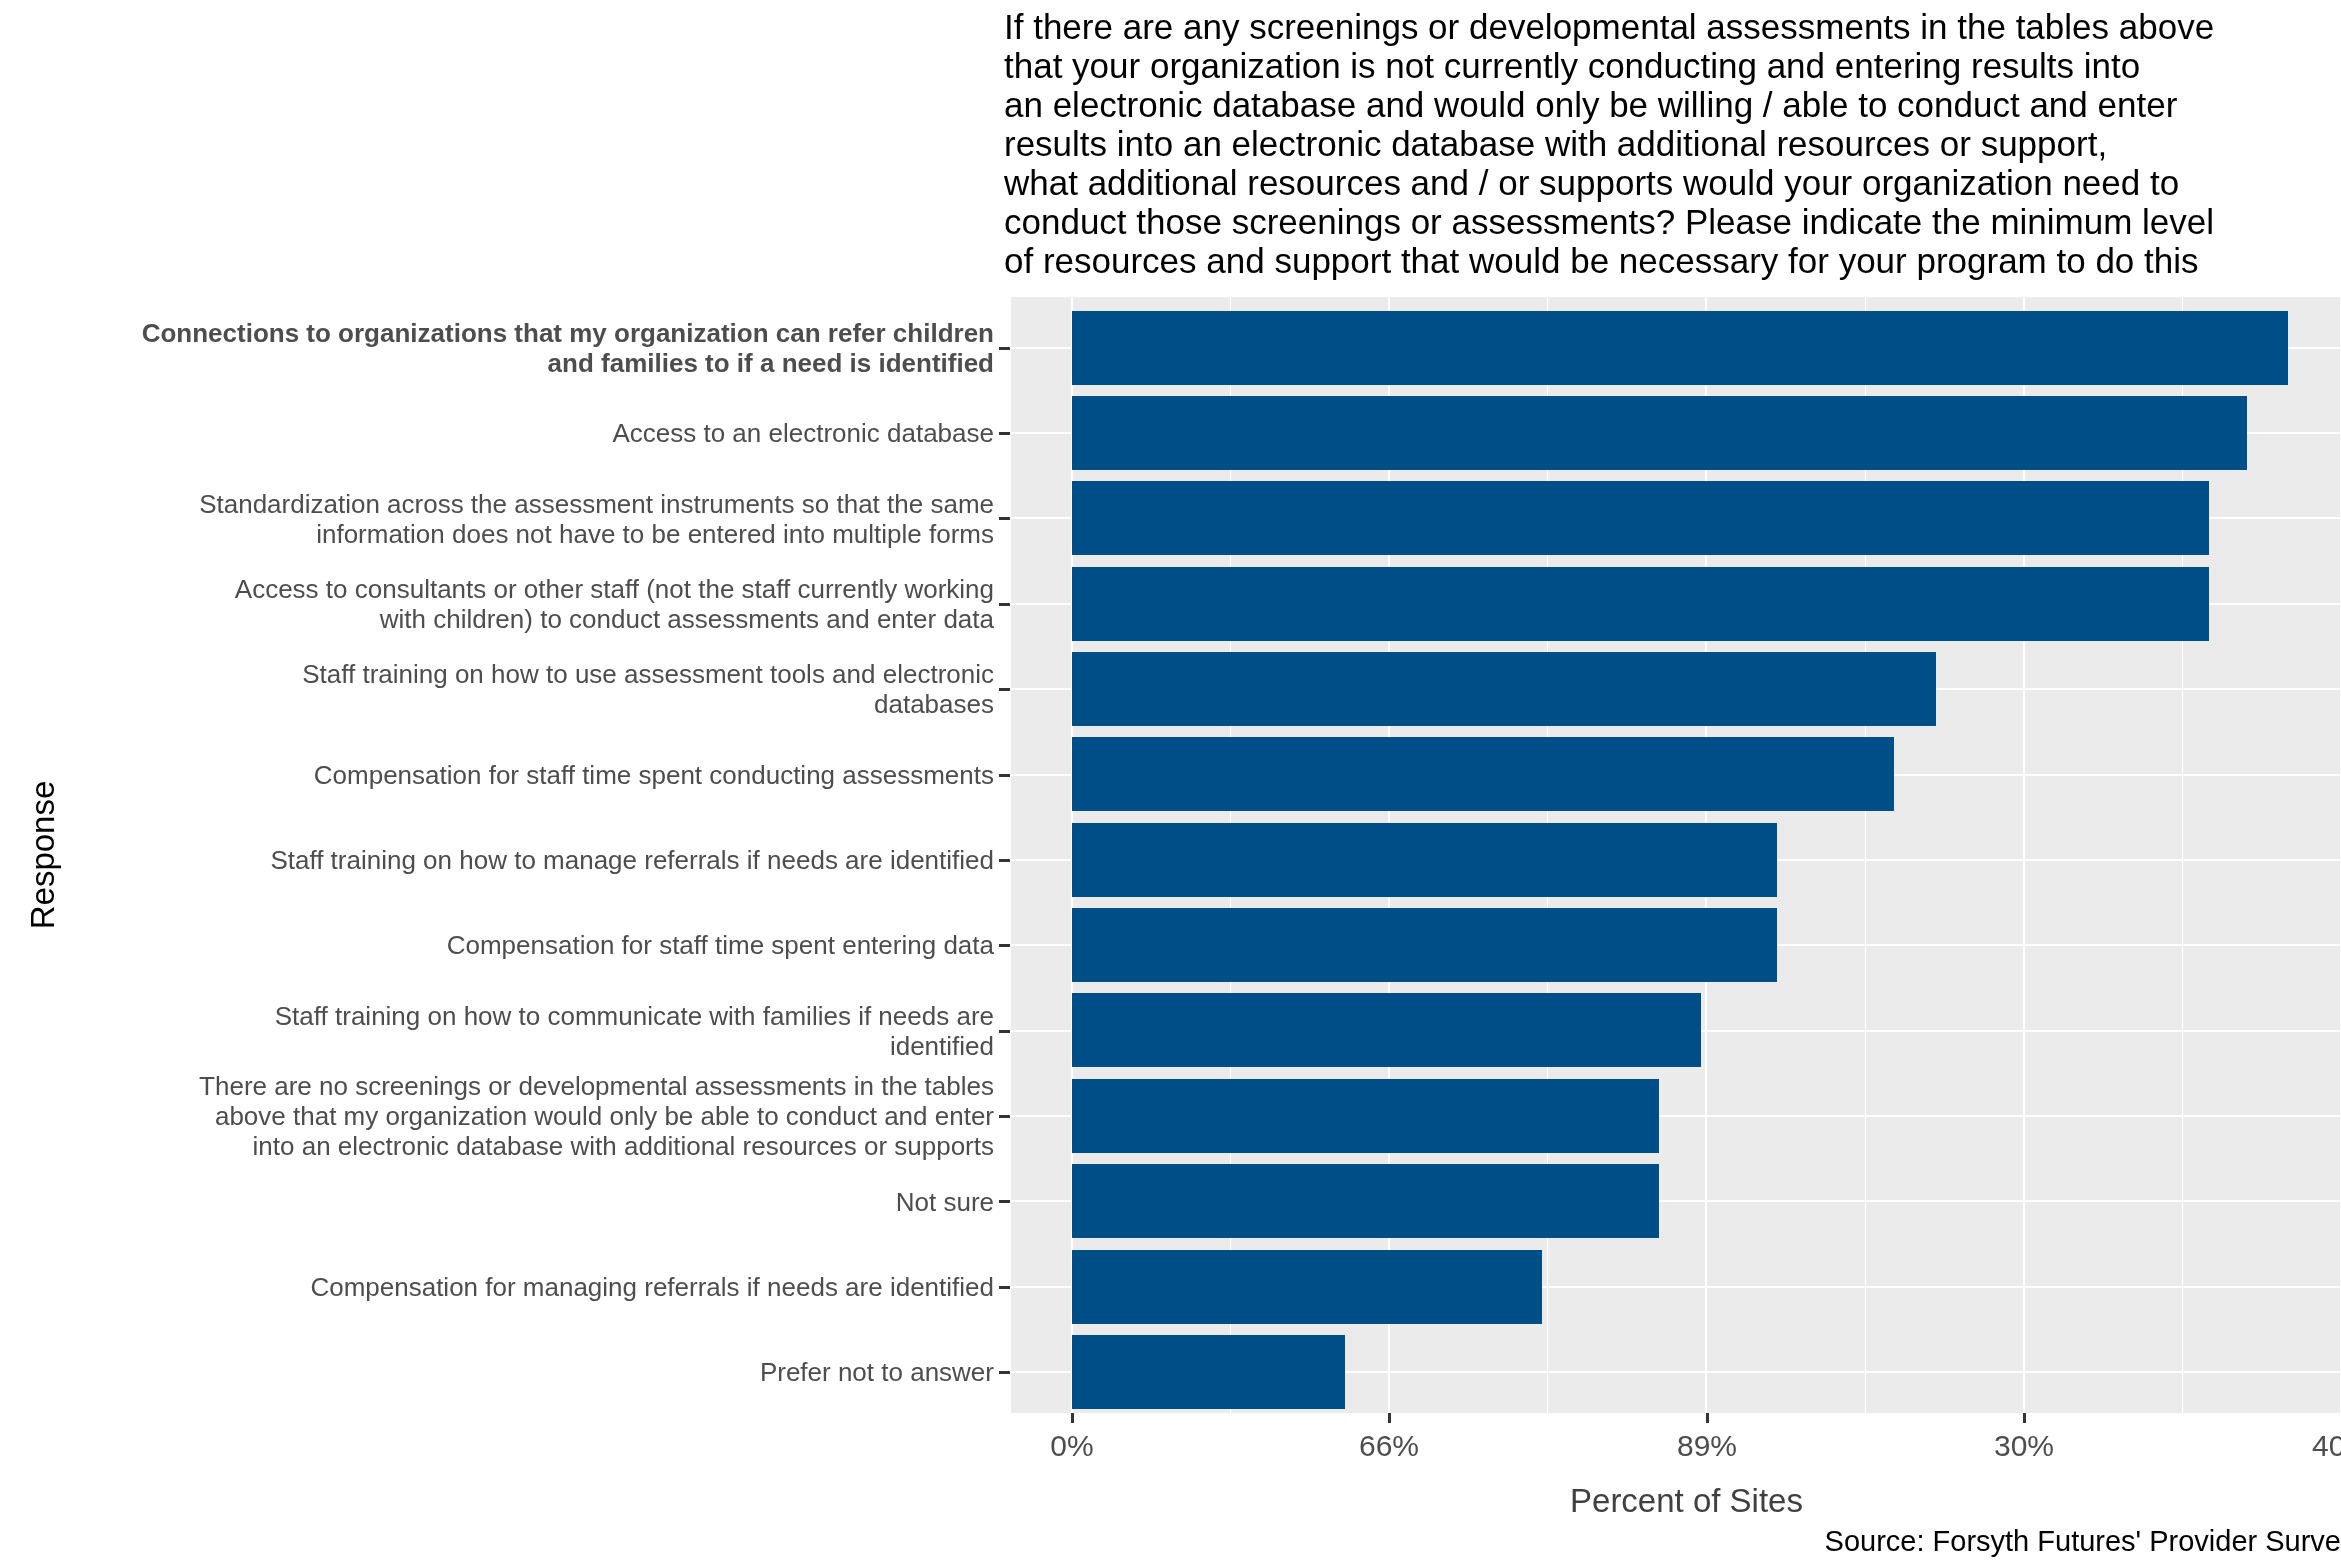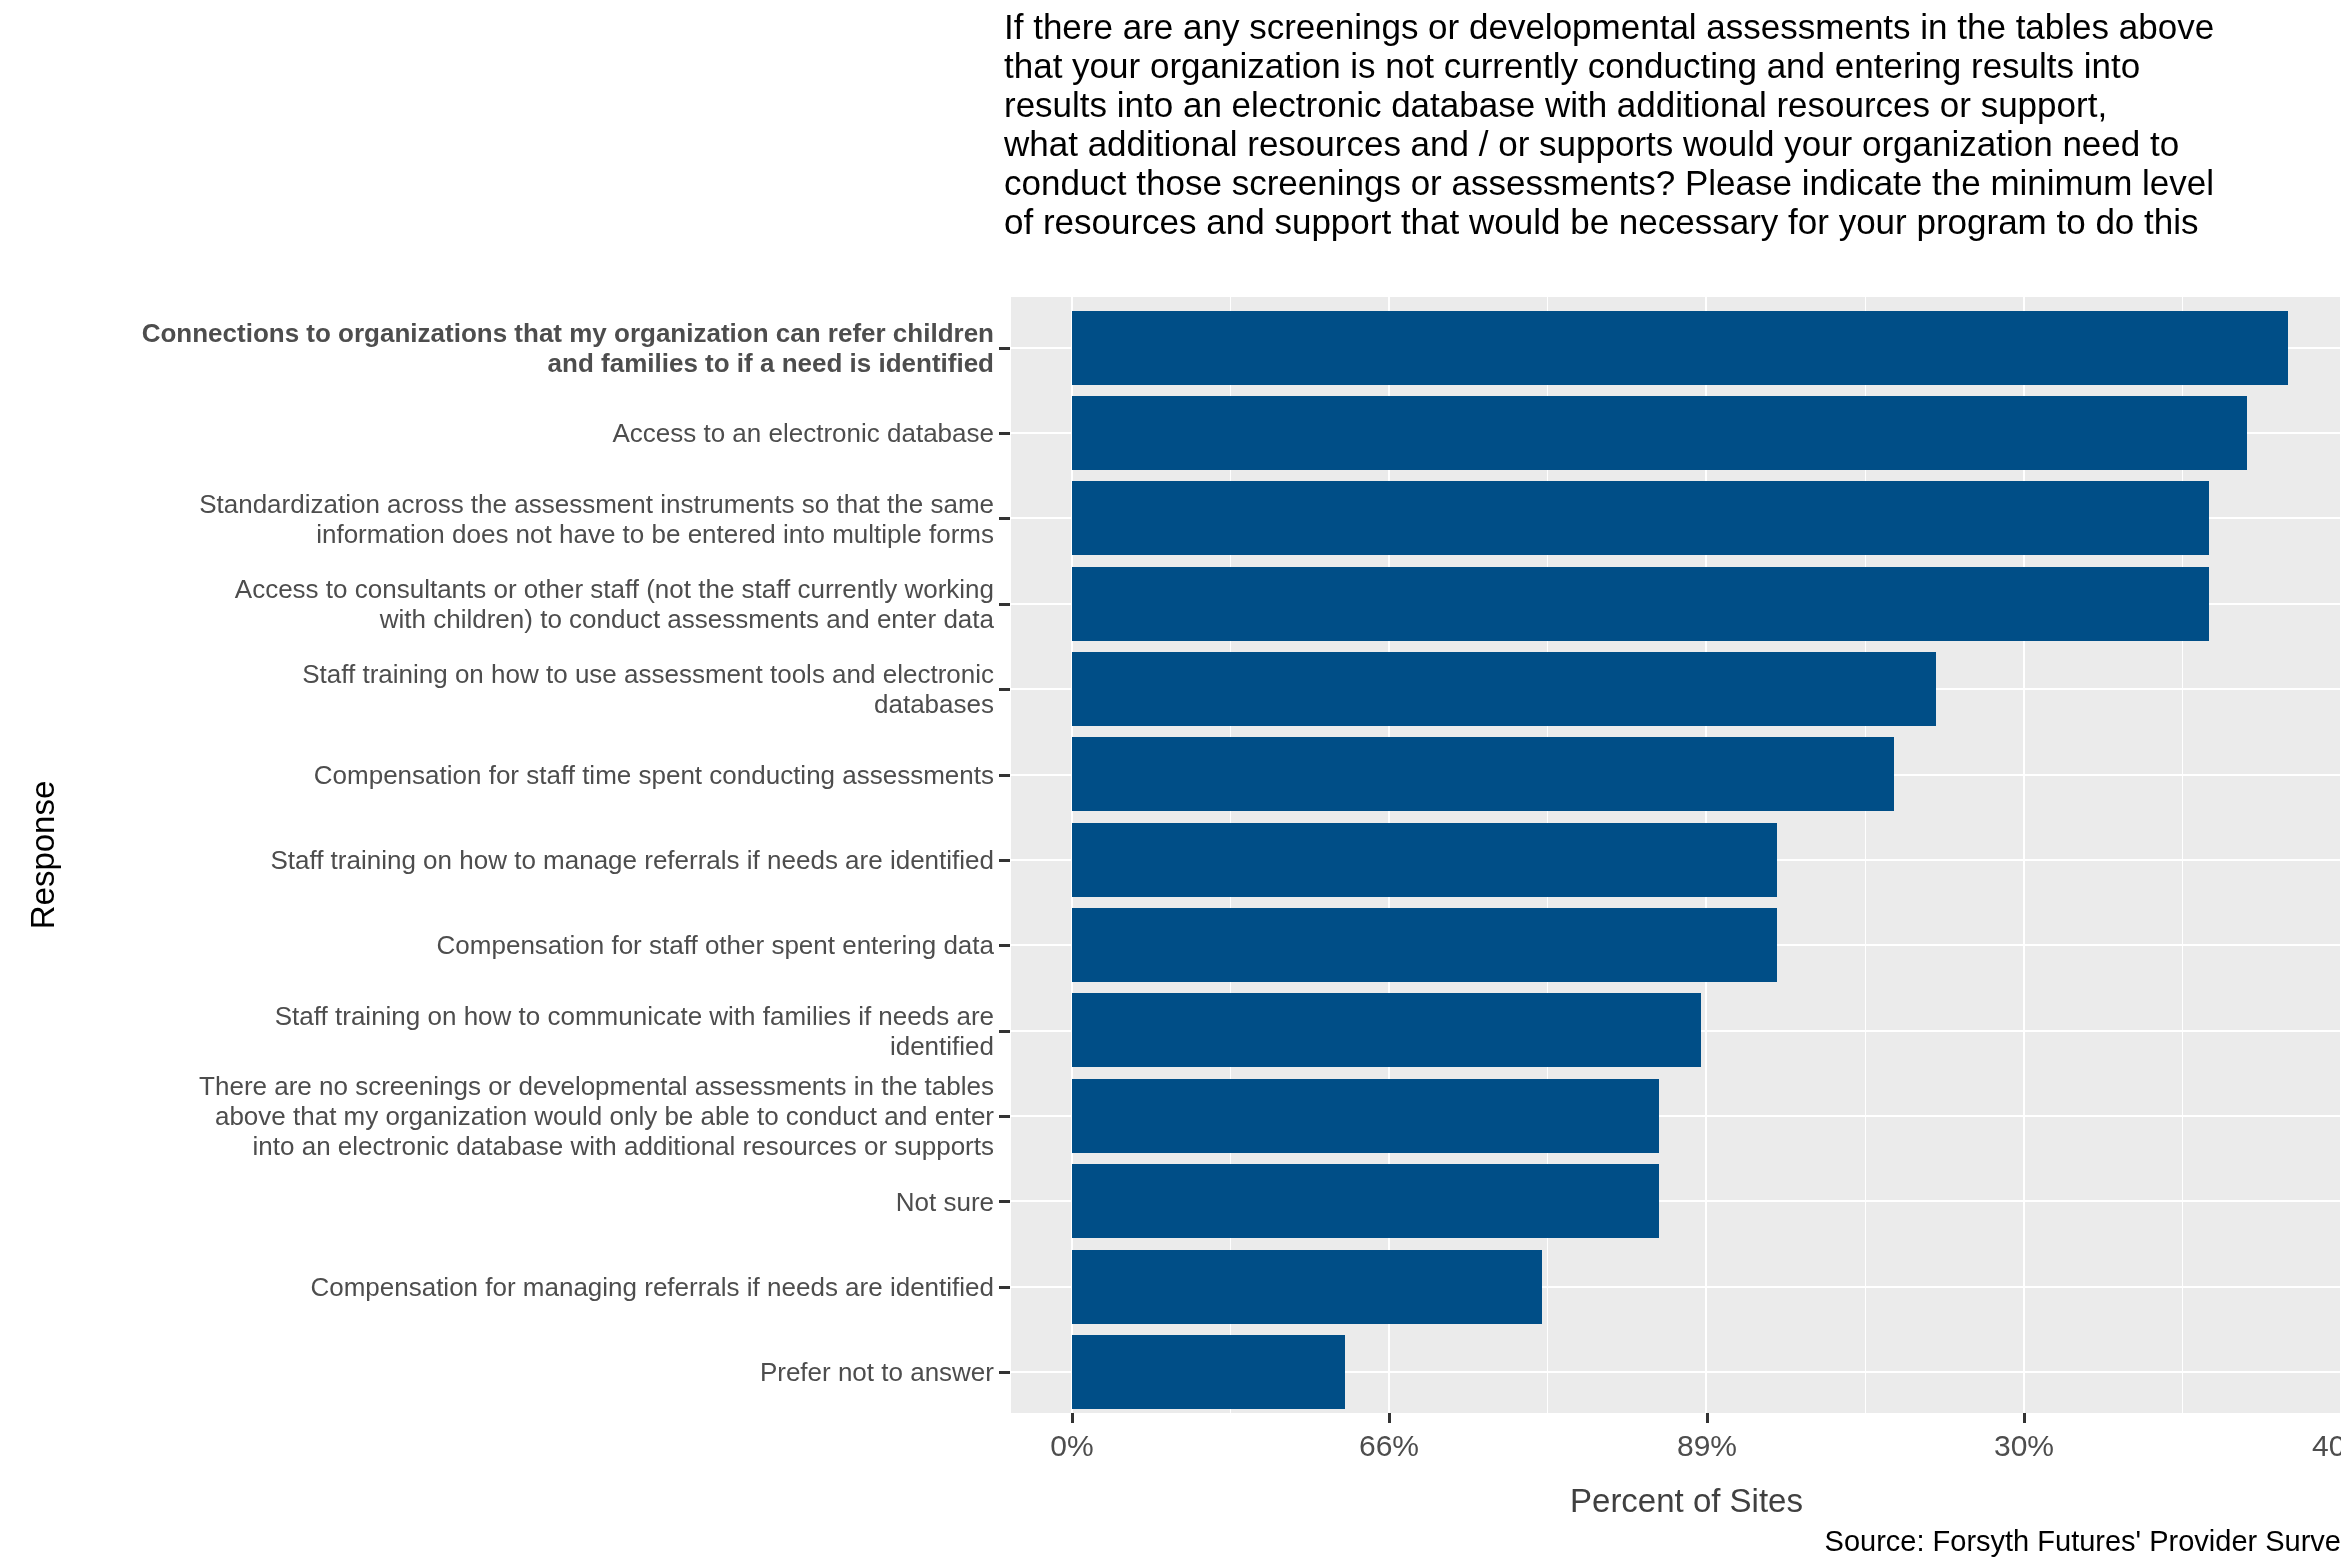--- a/index.html
+++ b/index.html
@@ -73,20 +73,21 @@
   }
 </style>
 </head>
 <body>
 
 <div id="chart-root">
 
   <div class="title">
     <div>If there are any screenings or developmental assessments in the tables above</div>
     <div>that your organization is not currently conducting and entering results into</div>
+    <div>an electronic database and would only be willing / able to conduct and enter</div>
     <div>results into an electronic database with additional resources or support,</div>
     <div>what additional resources and / or supports would your organization need to</div>
     <div>conduct those screenings or assessments? Please indicate the minimum level</div>
     <div>of resources and support that would be necessary for your program to do this</div>
   </div>
 
   <div class="yaxis-title">Response</div>
 
   <div class="plot-panel">
       <div class="abs" style="left: 219px; top: 0px; width: 1.3px; height: 1116px; background: rgb(255, 255, 255);"></div>
@@ -141,21 +142,21 @@
     <div class="y-label" style="top: 552px;">Access to consultants or other staff (not the staff currently working
 with children) to conduct assessments and enter data</div>
     <div class="abs" style="left: 979px; top: 603px; width: 11px; height: 2.6px; background: rgb(51, 51, 51);"></div>
     <div class="y-label" style="top: 637px;">Staff training on how to use assessment tools and electronic
 databases</div>
     <div class="abs" style="left: 979px; top: 688px; width: 11px; height: 2.6px; background: rgb(51, 51, 51);"></div>
     <div class="y-label" style="top: 723px;">Compensation for staff time spent conducting assessments</div>
     <div class="abs" style="left: 979px; top: 774px; width: 11px; height: 2.6px; background: rgb(51, 51, 51);"></div>
     <div class="y-label" style="top: 808px;">Staff training on how to manage referrals if needs are identified</div>
     <div class="abs" style="left: 979px; top: 859px; width: 11px; height: 2.6px; background: rgb(51, 51, 51);"></div>
-    <div class="y-label" style="top: 893px;">Compensation for staff other spent entering data</div>
+    <div class="y-label" style="top: 893px;">Compensation for staff time spent entering data</div>
     <div class="abs" style="left: 979px; top: 944px; width: 11px; height: 2.6px; background: rgb(51, 51, 51);"></div>
     <div class="y-label" style="top: 979px;">Staff training on how to communicate with families if needs are
 identified</div>
     <div class="abs" style="left: 979px; top: 1030px; width: 11px; height: 2.6px; background: rgb(51, 51, 51);"></div>
     <div class="y-label" style="top: 1064px;">There are no screenings or developmental assessments in the tables
 above that my organization would only be able to conduct and enter
 into an electronic database with additional resources or supports</div>
     <div class="abs" style="left: 979px; top: 1115px; width: 11px; height: 2.6px; background: rgb(51, 51, 51);"></div>
     <div class="y-label" style="top: 1150px;">Not sure</div>
     <div class="abs" style="left: 979px; top: 1200px; width: 11px; height: 2.6px; background: rgb(51, 51, 51);"></div>

